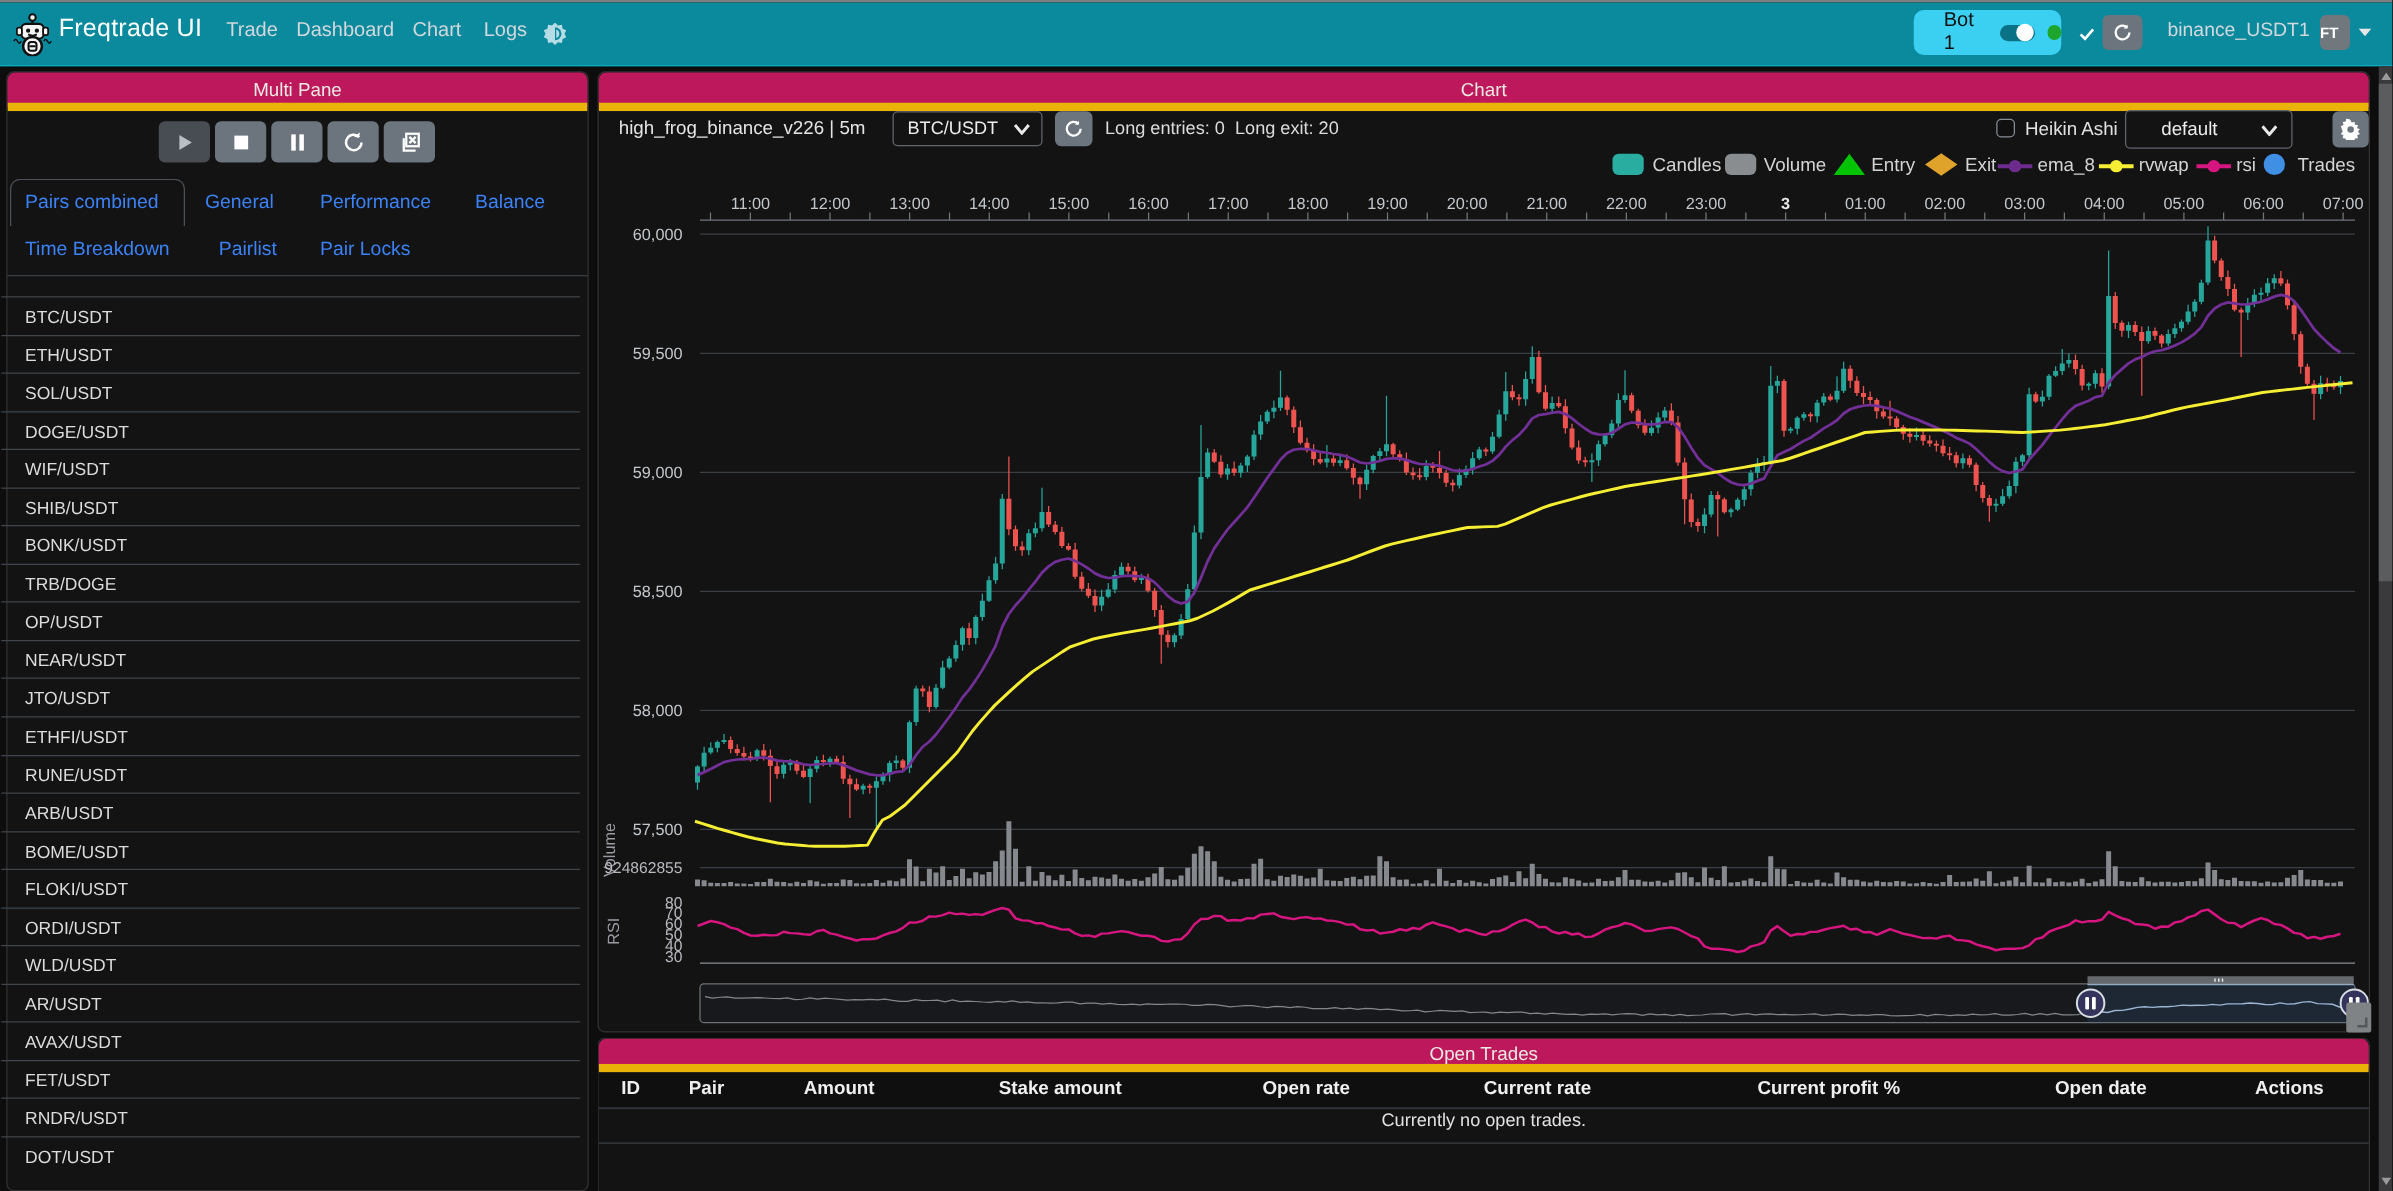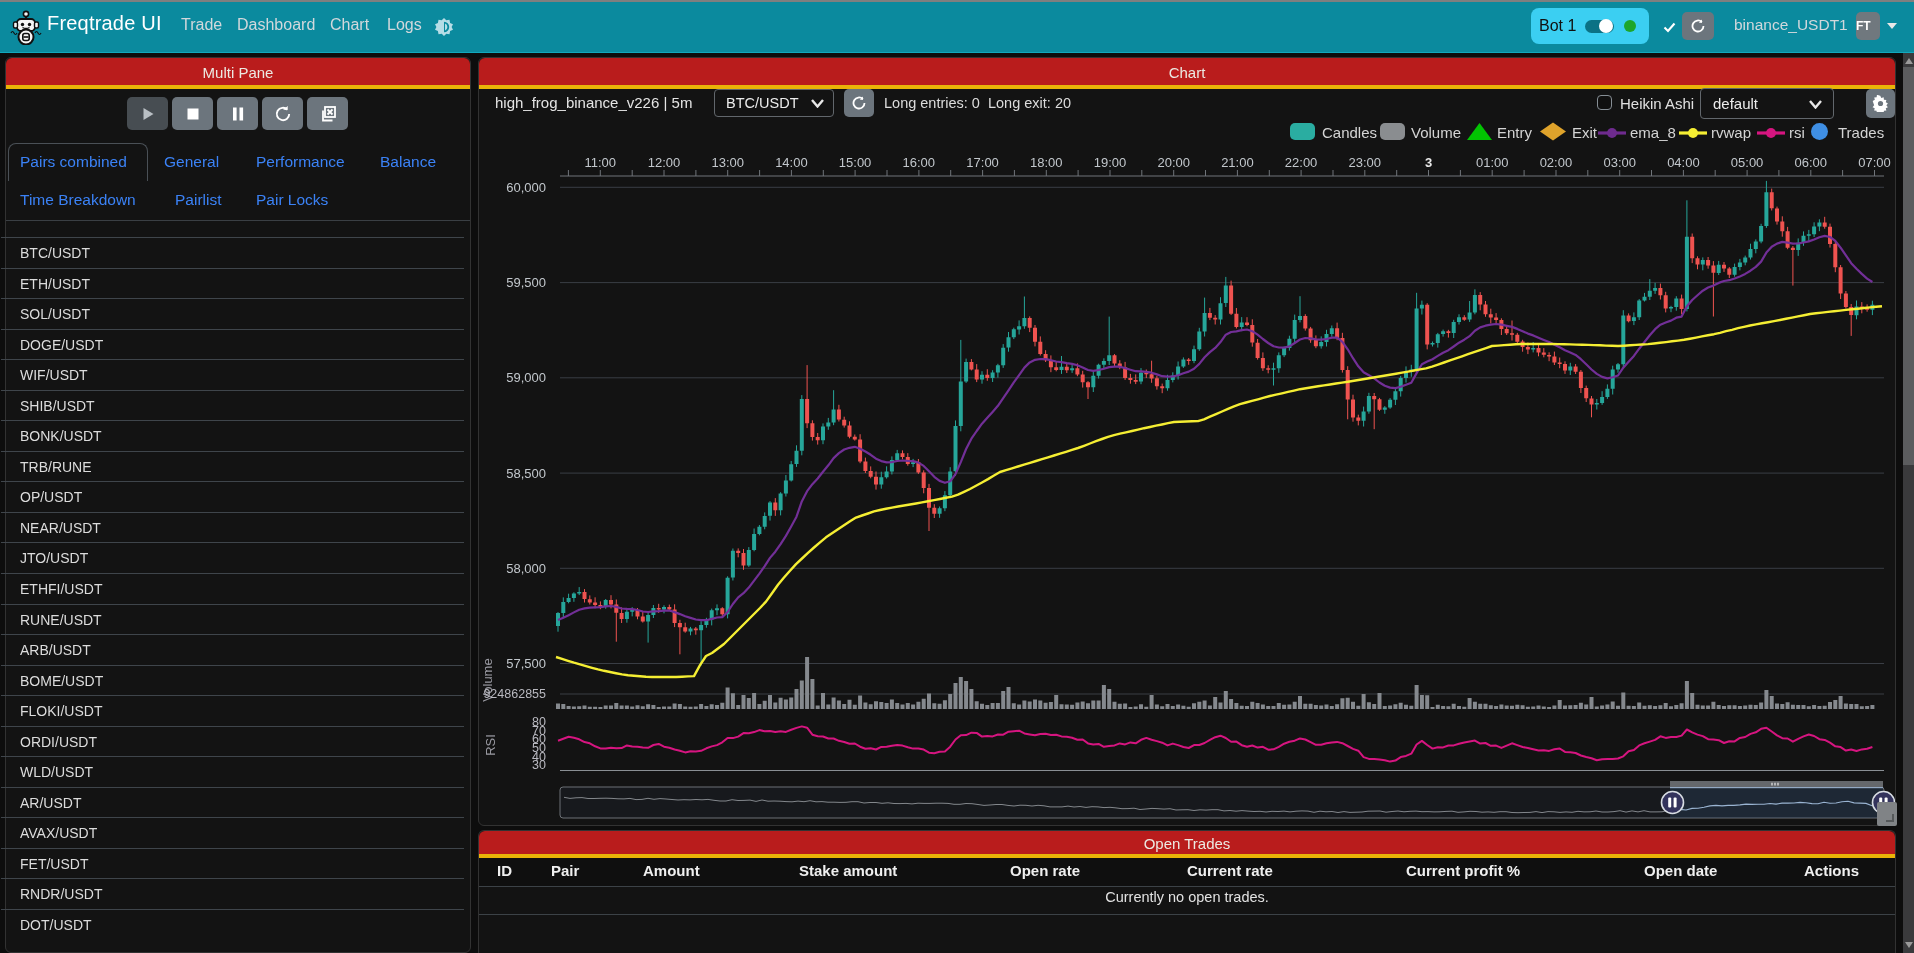--- a/index.html
+++ b/index.html
@@ -1,49 +1,49 @@
 <!DOCTYPE html>
 <html><head><meta charset="utf-8"><title>Freqtrade UI</title><style>
 *{margin:0;padding:0;box-sizing:border-box}
 body{width:1914px;height:953px;background:#0d0d0d;font-family:"Liberation Sans",sans-serif;overflow:hidden;position:relative}
 .abs{position:absolute}
 
 #topstrip{left:0;top:0;width:1914px;height:2px;background:#7f7f7f}
 #nav{left:0;top:2px;width:1914px;height:51px;background:#0b8a9e;border-bottom:1px solid #11a8bd}
 #brand{left:47px;top:12px;font-size:20px;font-weight:normal;color:#fff;letter-spacing:.2px}
 .navlink{top:16px;font-size:16px;color:#d2d8dc}
-#botchip{left:1531px;top:8px;width:118px;height:36px;background:#3bcff2;border-radius:8px;display:flex;align-items:center;padding-left:8px}
+#botchip{left:1531px;top:8px;width:118px;height:36px;background:#3bcff2;border-radius:8px;display:flex;align-items:center;padding-left:24px}
 #botchip span{color:#101010;font-size:16px}
 #toggle{width:29px;height:13px;background:#0b7285;border-radius:7px;margin-left:9px;position:relative}
 #toggle:after{content:"";position:absolute;right:1px;top:-0.5px;width:14px;height:14px;background:#fff;border-radius:50%}
 #gdot{width:12px;height:12px;border-radius:50%;background:#1da62b;margin-left:10px}
 #reloadbtn{left:1682px;top:12px;width:32px;height:28px;background:#6c757d;border-radius:5px}
 #botname{left:1734px;top:16px;font-size:15.5px;color:#d2d8dc}
 #ftav{left:1856px;top:12px;width:24px;height:28px;background:#70787e;border-radius:5px;color:#fff;font-size:12px;font-weight:bold;line-height:28px}
 
 .card{background:#131313;border:1px solid #323232;border-radius:6px}
-.cardhead{height:31px;background:#b91c1c;border-bottom:4px solid #eab308;border-radius:6px 6px 0 0;text-align:center;font-size:15px;color:#ece9e2;line-height:30px}
+.cardhead{height:31px;background:#be185d;border-bottom:7px solid #eab308;border-radius:6px 6px 0 0;text-align:center;font-size:15px;color:#ece9e2;line-height:30px}
 #leftcard{left:5px;top:57px;width:466px;height:896px}
 #chartcard{left:478px;top:57px;width:1418px;height:769px}
 #tradecard{left:478px;top:830px;width:1418px;height:123px;border-bottom:none;border-radius:6px 6px 0 0}
 
 .pbtn{position:absolute;top:97px;width:41px;height:33px;border-radius:5px;background:#6c757d}
 .pbtn svg{position:absolute;left:50%;top:50%;transform:translate(-50%,-50%)}
 .tab{position:absolute;font-size:15.5px;color:#3b82f6}
 #activetab{left:8px;top:143px;width:140px;height:38px;border:1px solid #4a5056;border-bottom:none;border-radius:8px 8px 0 0}
 #pairlist{position:absolute;left:1px;top:237px;width:463px}
 .prow{height:30.55px;border-top:1px solid #3f454b;font-size:14px;color:#dcdcdc;line-height:30px;padding-left:19px}
 
 #strat{left:495px;top:94px;font-size:15px;color:#e4e4e4}
 #pairsel{left:714px;top:89px;width:120px;height:28px;border:1px solid #62676c;border-radius:4px;color:#ececec;font-size:14.5px;line-height:26px;padding-left:11px}
 #crefresh{left:844px;top:89px;width:30px;height:28px;background:#6c757d;border-radius:5px}
 #entries{left:884px;top:95px;font-size:14.5px;color:#dcdcdc}
 #hacheck{left:1597px;top:95px;width:15px;height:15px;border:1px solid #868e95;border-radius:4px;background:#101010}
 #halabel{left:1620px;top:95px;font-size:15px;color:#e0e0e0}
-#defsel{left:1700px;top:88px;width:134px;height:31px;border:1px solid #62676c;border-radius:4px;color:#ececec;font-size:15px;line-height:29px;padding-left:12px}
+#defsel{left:1700px;top:88px;width:134px;height:31px;border:1px solid #62676c;border-radius:4px;color:#ececec;font-size:15px;line-height:29px;padding-left:28px}
 #gearbtn{left:1866px;top:89px;width:29px;height:29px;background:#6c757d;border-radius:5px}
 .leg{position:absolute;top:124px;font-size:15px;color:#d4d4d4}
 
 .th{position:absolute;top:862px;font-size:15px;font-weight:bold;color:#efefef}
 #scrollbar{left:1903px;top:53px;width:11px;height:900px;background:#3a3a3c}
 #sthumb{left:1903px;top:67px;width:11px;height:398px;background:#5b5c5e}
 #resizegrip{left:1877px;top:802px;width:20px;height:24px;background:#808386;border-radius:2px}
 </style></head><body>
 <div class="abs" id="topstrip"></div>
 <div class="abs" id="nav"></div>
@@ -136,21 +136,21 @@
 <div class="tab" style="left:256px;top:191px">Pair Locks</div>
 <div class="abs" style="left:6px;top:220px;width:464px;border-top:1px solid #3a3f44"></div>
 <div id="pairlist">
     <div class="prow">BTC/USDT</div>
     <div class="prow">ETH/USDT</div>
     <div class="prow">SOL/USDT</div>
     <div class="prow">DOGE/USDT</div>
     <div class="prow">WIF/USDT</div>
     <div class="prow">SHIB/USDT</div>
     <div class="prow">BONK/USDT</div>
-    <div class="prow">TRB/RUNE</div>
+    <div class="prow">TRB/DOGE</div>
     <div class="prow">OP/USDT</div>
     <div class="prow">NEAR/USDT</div>
     <div class="prow">JTO/USDT</div>
     <div class="prow">ETHFI/USDT</div>
     <div class="prow">RUNE/USDT</div>
     <div class="prow">ARB/USDT</div>
     <div class="prow">BOME/USDT</div>
     <div class="prow">FLOKI/USDT</div>
     <div class="prow">ORDI/USDT</div>
     <div class="prow">WLD/USDT</div>

